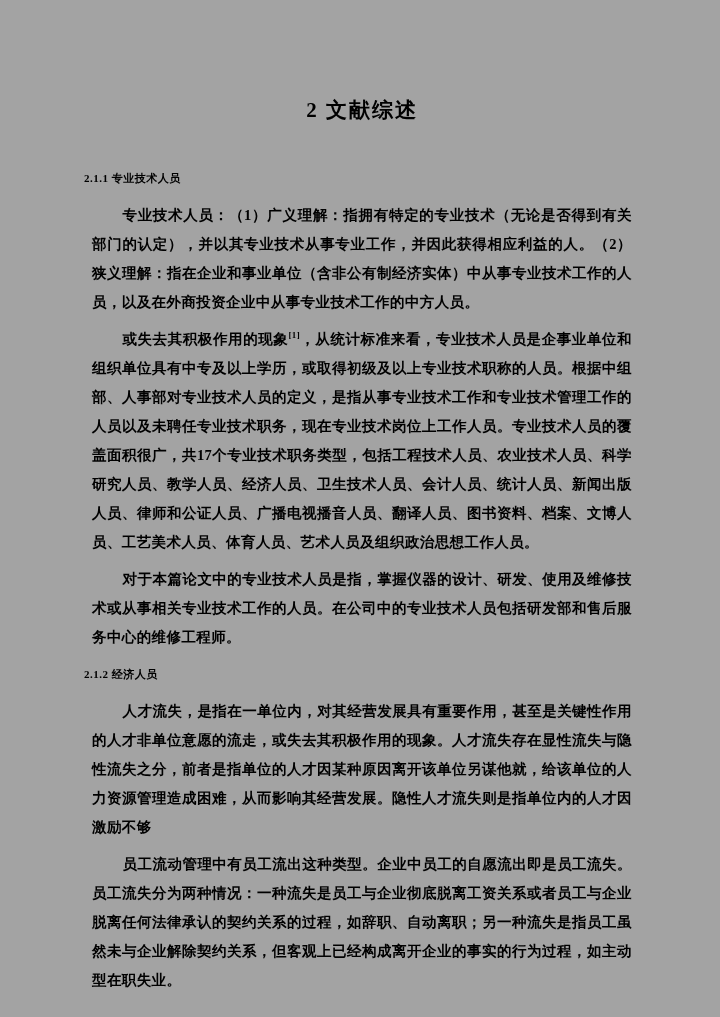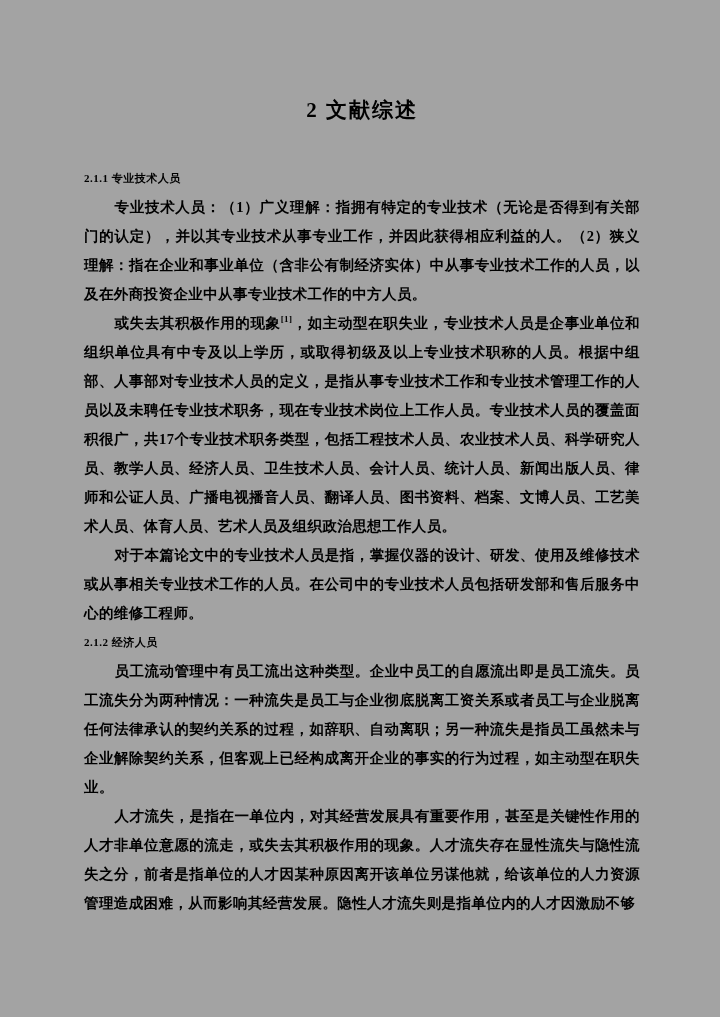--- a/index.html
+++ b/index.html
@@ -40,21 +40,21 @@
     font-size: 11px;
     font-weight: 700;
     margin: 0;
     line-height: 29px;
     letter-spacing: 0.5px;
   }
   .body-para {
     font-size: 14.5px;
     font-weight: 600;
     line-height: 29px;
-    margin: 0;
+    margin: 8px;
     text-indent: 2.1em;
     text-align: justify;
     letter-spacing: 0.4px;
     font-family: Liberation Serif, serif;
   }
   .citation-sup {
     font-size: 9px;
     vertical-align: super;
     line-height: 0;
     font-weight: 600;
@@ -65,23 +65,23 @@
 
 <div class="page">
 
   <h1 class="doc-title">2 文献综述</h1>
 
 
   <h3 class="subsection-heading">2.1.1 专业技术人员</h3>
 
   <p class="body-para">专业技术人员：（1）广义理解：指拥有特定的专业技术（无论是否得到有关部门的认定），并以其专业技术从事专业工作，并因此获得相应利益的人。（2）狭义理解：指在企业和事业单位（含非公有制经济实体）中从事专业技术工作的人员，以及在外商投资企业中从事专业技术工作的中方人员。</p>
 
-  <p class="body-para"><span>或失去其积极作用的现象</span><sup class="citation-sup">[1]</sup><span>，如主动型在职失业，专业技术人员是企事业单位和组织单位具有中专及以上学历，或取得初级及以上专业技术职称的人员。根据中组部、人事部对专业技术人员的定义，是指从事专业技术工作和专业技术管理工作的人员以及未聘任专业技术职务，现在专业技术岗位上工作人员。专业技术人员的覆盖面积很广，共17个专业技术职务类型，包括工程技术人员、农业技术人员、科学研究人员、教学人员、经济人员、卫生技术人员、会计人员、统计人员、新闻出版人员、律师和公证人员、广播电视播音人员、翻译人员、图书资料、档案、文博人员、工艺美术人员、体育人员、艺术人员及组织政治思想工作人员。</span></p>
+  <p class="body-para"><span>或失去其积极作用的现象</span><sup class="citation-sup">[1]</sup><span>，从统计标准来看，专业技术人员是企事业单位和组织单位具有中专及以上学历，或取得初级及以上专业技术职称的人员。根据中组部、人事部对专业技术人员的定义，是指从事专业技术工作和专业技术管理工作的人员以及未聘任专业技术职务，现在专业技术岗位上工作人员。专业技术人员的覆盖面积很广，共17个专业技术职务类型，包括工程技术人员、农业技术人员、科学研究人员、教学人员、经济人员、卫生技术人员、会计人员、统计人员、新闻出版人员、律师和公证人员、广播电视播音人员、翻译人员、图书资料、档案、文博人员、工艺美术人员、体育人员、艺术人员及组织政治思想工作人员。</span></p>
 
   <p class="body-para">对于本篇论文中的专业技术人员是指，掌握仪器的设计、研发、使用及维修技术或从事相关专业技术工作的人员。在公司中的专业技术人员包括研发部和售后服务中心的维修工程师。</p>
 
   <h3 class="subsection-heading">2.1.2 经济人员</h3>
 
+  <p class="body-para">人才流失，是指在一单位内，对其经营发展具有重要作用，甚至是关键性作用的人才非单位意愿的流走，或失去其积极作用的现象。人才流失存在显性流失与隐性流失之分，前者是指单位的人才因某种原因离开该单位另谋他就，给该单位的人力资源管理造成困难，从而影响其经营发展。隐性人才流失则是指单位内的人才因激励不够</p>
+
   <p class="body-para">员工流动管理中有员工流出这种类型。企业中员工的自愿流出即是员工流失。员工流失分为两种情况：一种流失是员工与企业彻底脱离工资关系或者员工与企业脱离任何法律承认的契约关系的过程，如辞职、自动离职；另一种流失是指员工虽然未与企业解除契约关系，但客观上已经构成离开企业的事实的行为过程，如主动型在职失业。</p>
-
-  <p class="body-para">人才流失，是指在一单位内，对其经营发展具有重要作用，甚至是关键性作用的人才非单位意愿的流走，或失去其积极作用的现象。人才流失存在显性流失与隐性流失之分，前者是指单位的人才因某种原因离开该单位另谋他就，给该单位的人力资源管理造成困难，从而影响其经营发展。隐性人才流失则是指单位内的人才因激励不够</p>
 
 </div>
 
 </body></html>

